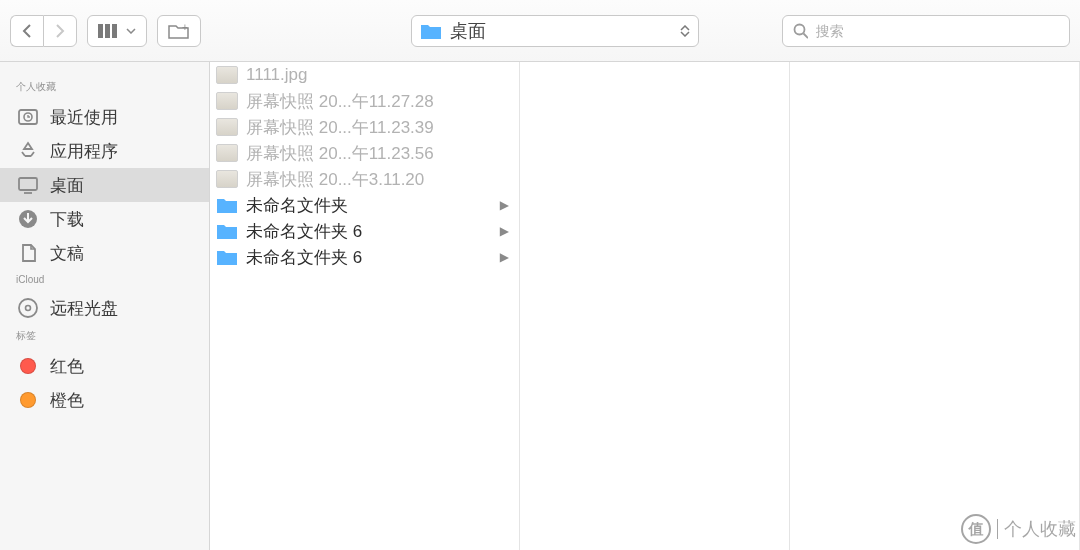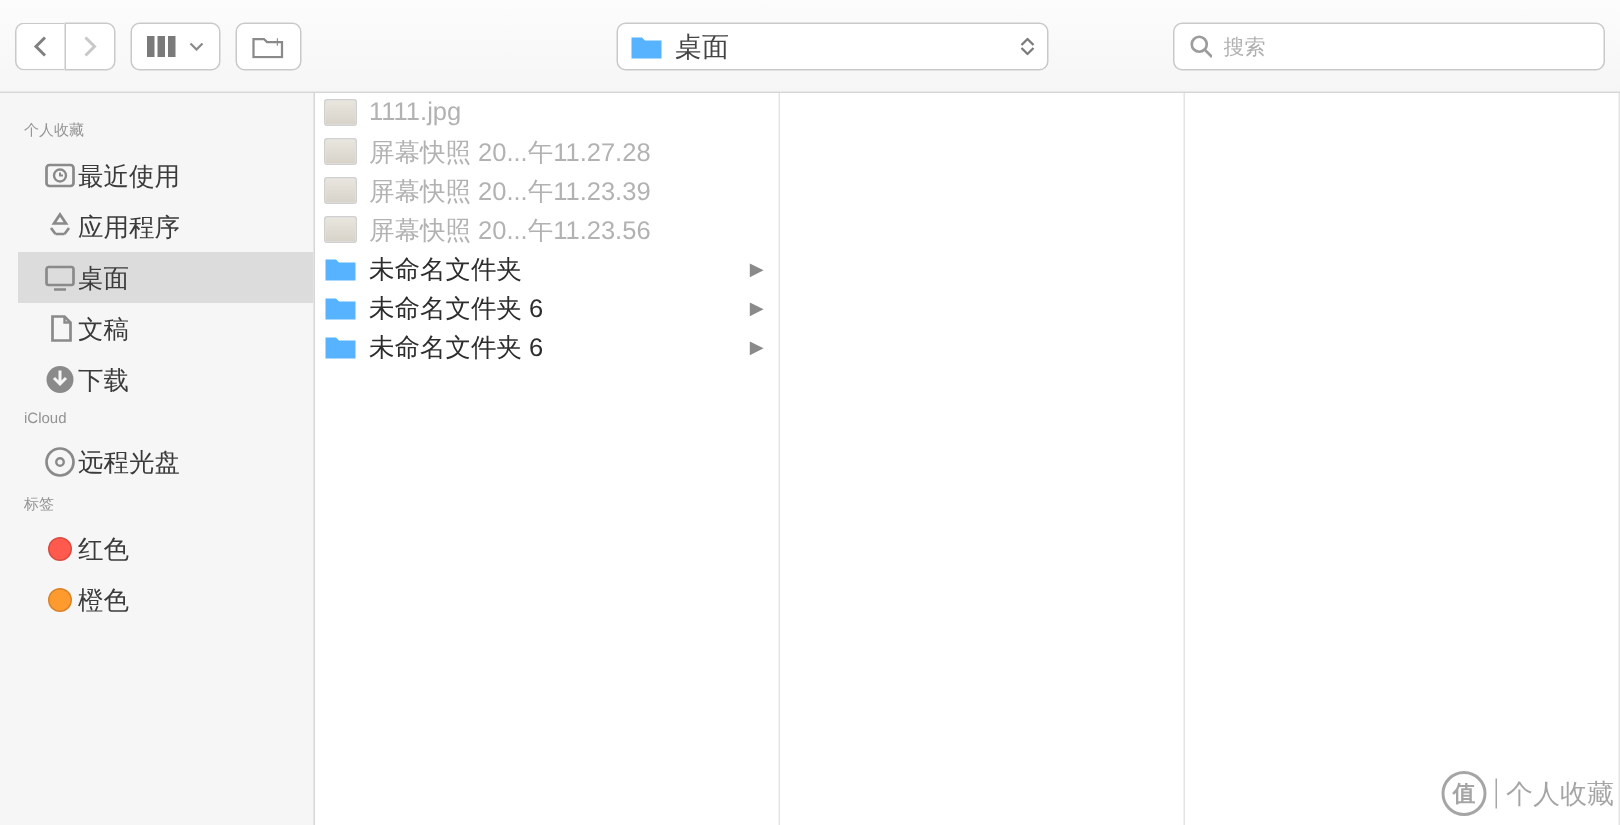--- a/index.html
+++ b/index.html
@@ -18,21 +18,21 @@
     .searchbar { margin-left: auto; width: 288px; height: 32px; border: 1px solid #c9c9c9; border-radius: 6px; background: #fff; display: flex; align-items: center; padding: 0 10px; gap: 8px; color: #9c9c9c; }
     .searchbar input { border: none; outline: none; font-size: 14px; color: #b91c1c; background: transparent; width: 100%; }
     .searchbar input::placeholder { color: #b0b0b0; }
 
     
     .content { display: flex; flex: 1; min-height: 0; }
 
     
     .sidebar { width: 210px; background: #f6f6f6; border-right: 1px solid #d6d6d6; padding-top: 14px; overflow: hidden; }
     .sb-header { color: #939393; font-size: 10px; padding: 4px 16px 6px; }
-    .sb-item { display: flex; align-items: center; padding: 4px 16px; font-size: 17px; color: #3b3b3b; height: 34px; margin-left: 12px; }
+    .sb-item { display: flex; align-items: center; gap: 10px; padding: 4px 16px; font-size: 17px; color: #3b3b3b; height: 34px; }
     .sb-item.selected { background: #dcdcdc; }
     .sb-item .i { width: 24px; display: flex; justify-content: center; color: #828282; }
     .tag-dot { width: 16px; height: 16px; border-radius: 50%; border: 1px solid rgba(0,0,0,.15); }
 
     
     .columns { flex: 1; display: flex; background: #fff; }
     .col { border-right: 1px solid #e4e4e4; overflow: hidden; }
     .col:nth-child(1){ width: 310px; }
     .col:nth-child(2){ width: 270px; }
     .col:nth-child(3){ flex: 1; }
@@ -141,35 +141,35 @@
             <svg width="22" height="22">
               <rect x="2" y="4" width="18" height="12" rx="1.5" fill="none" stroke="#8a8a8a" stroke-width="1.8"></rect>
               <line x1="7" y1="19" x2="15" y2="19" stroke="#8a8a8a" stroke-width="1.8"></line>
             </svg>
           </span>
           <span>桌面</span>
         </div>
         <div class="sb-item">
           <span class="i">
             <svg width="22" height="22">
+              <circle cx="11" cy="11" r="9" fill="#8a8a8a"></circle>
+              <path d="M11 5 v8 M7 10 l4 4 l4 -4" stroke="#f6f6f6" stroke-width="2" fill="none"></path>
+            </svg>
+          </span>
+          <span>下载</span>
+        </div>
+        <div class="sb-item">
+          <span class="i">
+            <svg width="22" height="22">
               <path d="M6 3 h8 l4 4 v12 h-12 z" fill="none" stroke="#8a8a8a" stroke-width="1.8"></path>
               <path d="M14 3 v4 h4" fill="none" stroke="#8a8a8a" stroke-width="1.6"></path>
             </svg>
           </span>
           <span>文稿</span>
         </div>
-        <div class="sb-item">
-          <span class="i">
-            <svg width="22" height="22">
-              <circle cx="11" cy="11" r="9" fill="#8a8a8a"></circle>
-              <path d="M11 5 v8 M7 10 l4 4 l4 -4" stroke="#f6f6f6" stroke-width="2" fill="none"></path>
-            </svg>
-          </span>
-          <span>下载</span>
-        </div>
         <div class="sb-header">iCloud</div>
         <div class="sb-item">
           <span class="i">
             <svg width="22" height="22">
               <circle cx="11" cy="11" r="9" fill="none" stroke="#8a8a8a" stroke-width="1.8"></circle>
               <circle cx="11" cy="11" r="2.5" fill="none" stroke="#8a8a8a" stroke-width="1.6"></circle>
             </svg>
           </span>
           <span>远程光盘</span>
         </div>
@@ -197,20 +197,24 @@
             <span class="thumb"></span>
             <span class="name">屏幕快照 20...午11.27.28</span>
           </div>
           <div class="file-row">
             <span class="thumb"></span>
             <span class="name">屏幕快照 20...午11.23.39</span>
           </div>
           <div class="file-row">
             <span class="thumb"></span>
             <span class="name">屏幕快照 20...午11.23.56</span>
+          </div>
+          <div class="file-row">
+            <span class="thumb"></span>
+            <span class="name">屏幕快照 20...午3.11.20</span>
           </div>
           <div class="file-row live">
             <span class="folder">
               <svg width="22" height="18">
                 <path d="M1 3 h7 l2 2 h11 v12 h-20 z" fill="#57b3ff"></path>
               </svg>
             </span>
             <span class="name">未命名文件夹</span>
             <span class="arrow">▶</span>
           </div>

